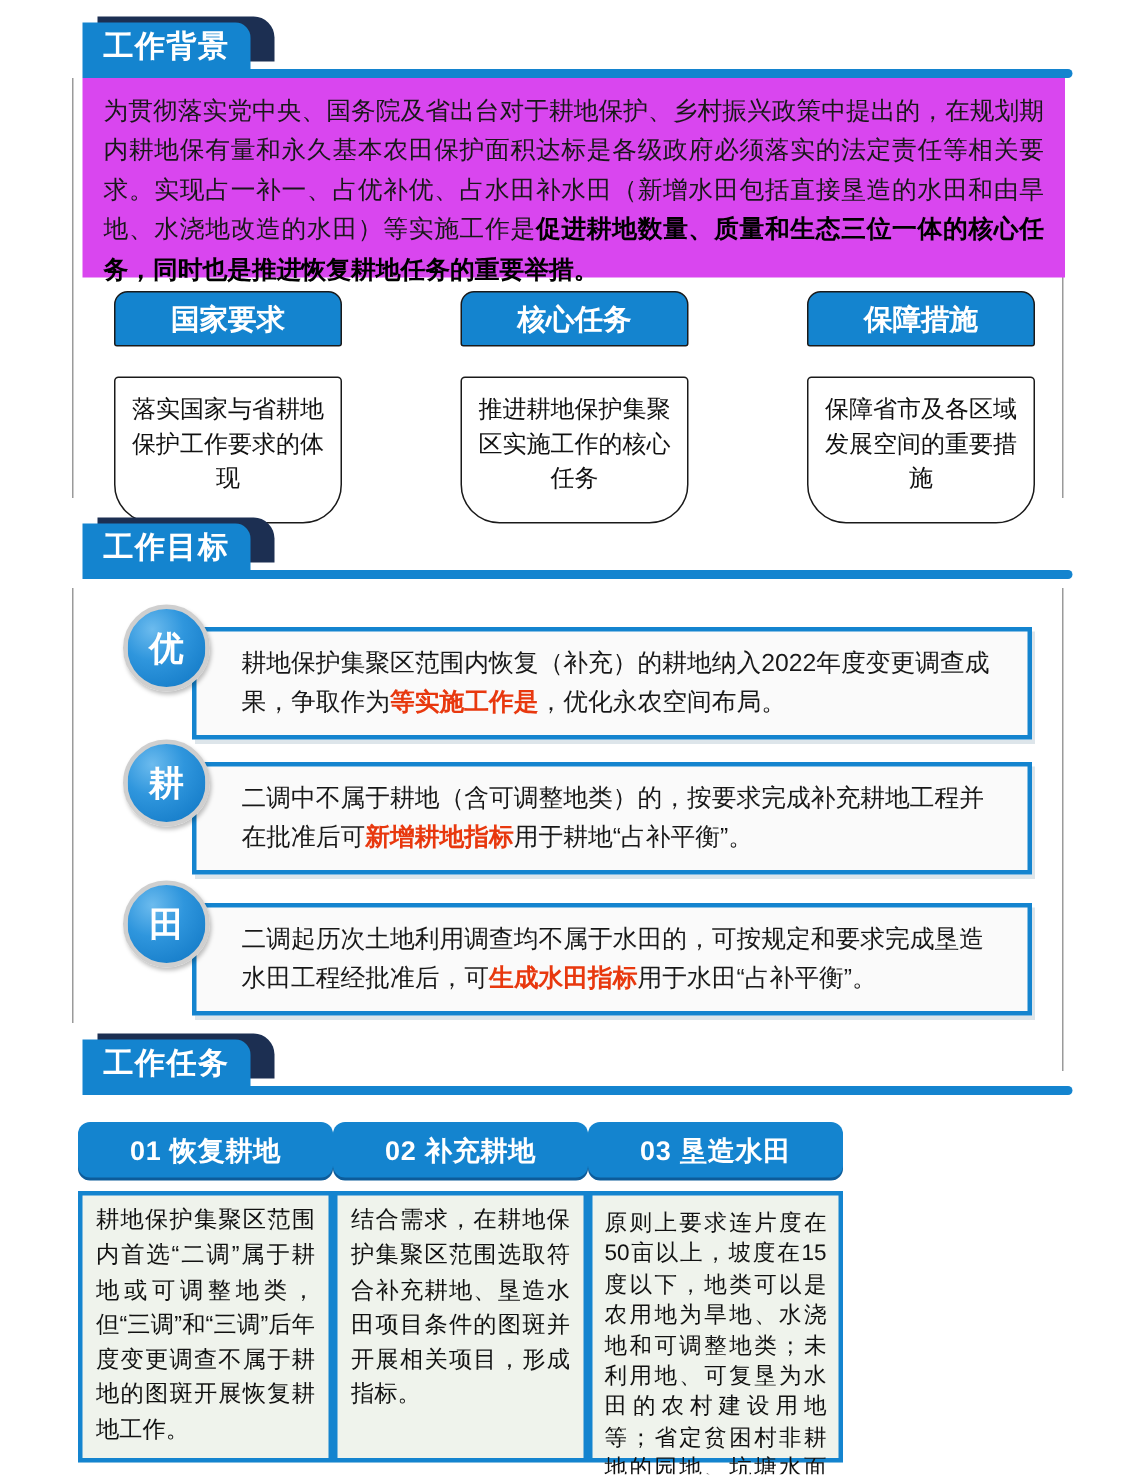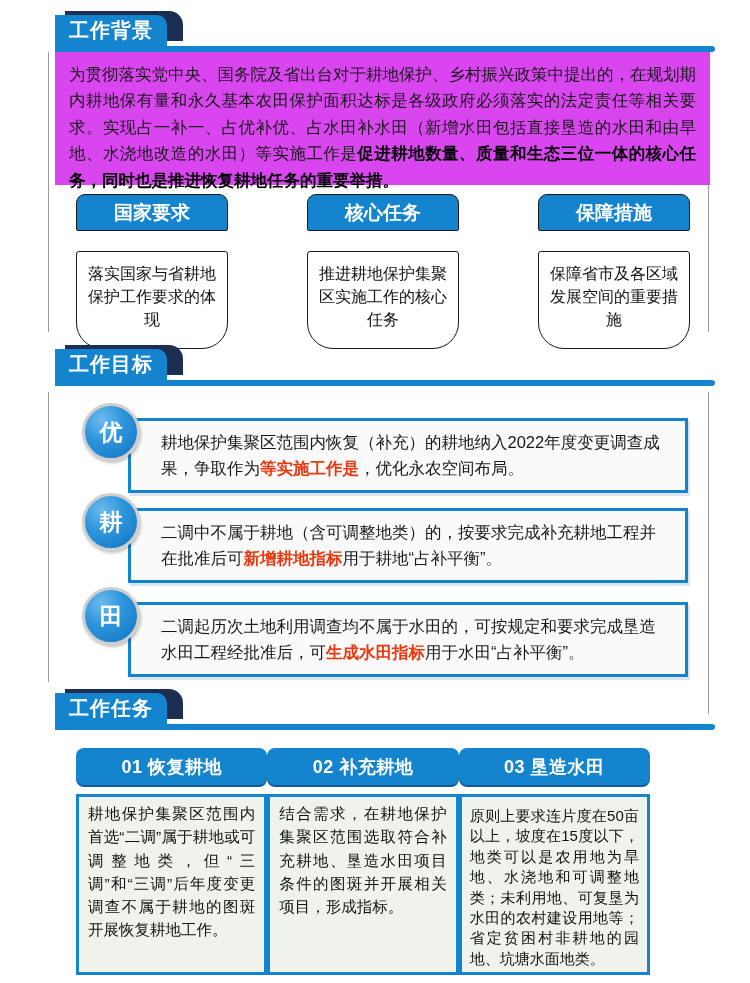--- a/index.html
+++ b/index.html
@@ -40,21 +40,21 @@
     background:radial-gradient(circle at 32% 26%,#6cbbee 0%,#2f96dd 40%,#0d74c2 100%);
     display:flex;align-items:center;justify-content:center;
     color:#fff;font-weight:bold;font-size:23px;z-index:2;
     box-shadow:1px 2px 3px rgba(0,0,0,.25);}
   .goal-box{position:absolute;left:46px;top:15px;width:560px;box-sizing:border-box;
     background:#fafafa;border:3px solid var(--blue);
     box-shadow:2px 3px 0 rgba(120,150,170,.25);
     padding:9px 14px 9px 30px;font-size:16.5px;line-height:1.55;color:#181818;}
   .hl{color:var(--red);font-weight:bold;}
   
-  .task-cards{position:absolute;left:76px;top:748px;width:574px;display:flex;justify-content:space-between;}
+  .task-cards{position:absolute;left:52px;top:748px;width:510px;display:flex;justify-content:space-between;}
   .task-card{width:199px;display:flex;flex-direction:column;}
   .task-card .hd{height:37px;background:var(--blue);border-radius:8px;
     box-shadow:0 2px 0 #0d5c9a;
     display:flex;align-items:center;justify-content:center;
     color:#fff;font-weight:bold;font-size:18px;letter-spacing:.5px;}
   .task-card .bd{box-sizing:border-box;margin-top:9px;height:181px;background:#eff3ec;
     border:3px solid var(--blue);padding:5px 9px;
     font-size:15.5px;line-height:1.5;color:#111;text-align:justify;}
   .task-card:nth-child(3) .bd{font-size:15px;line-height:1.36;padding:9px 8px;}
 </style>

